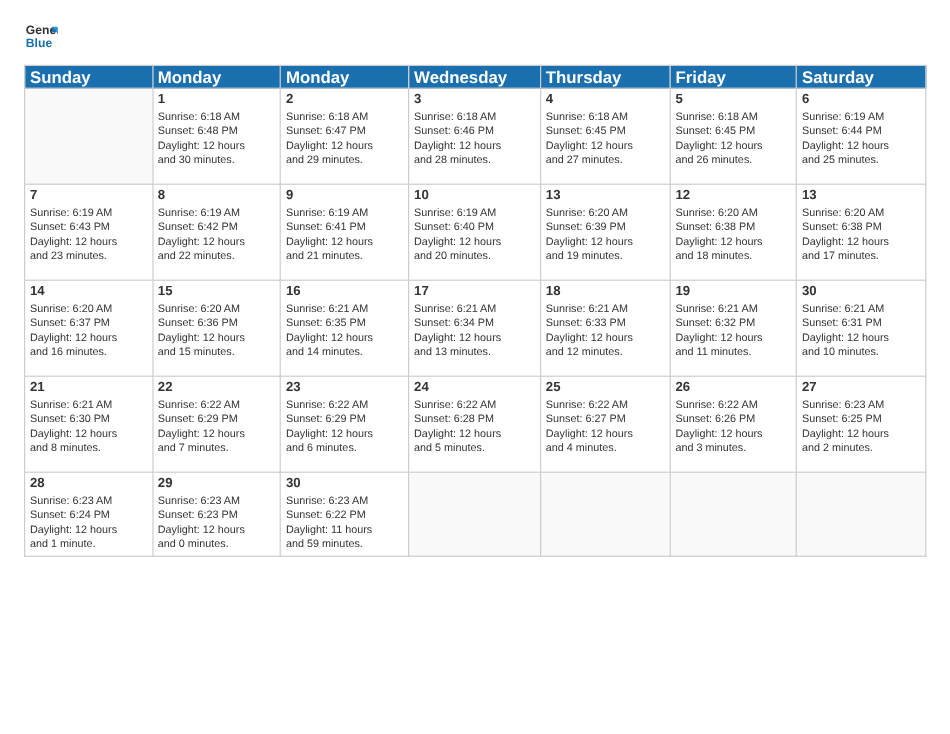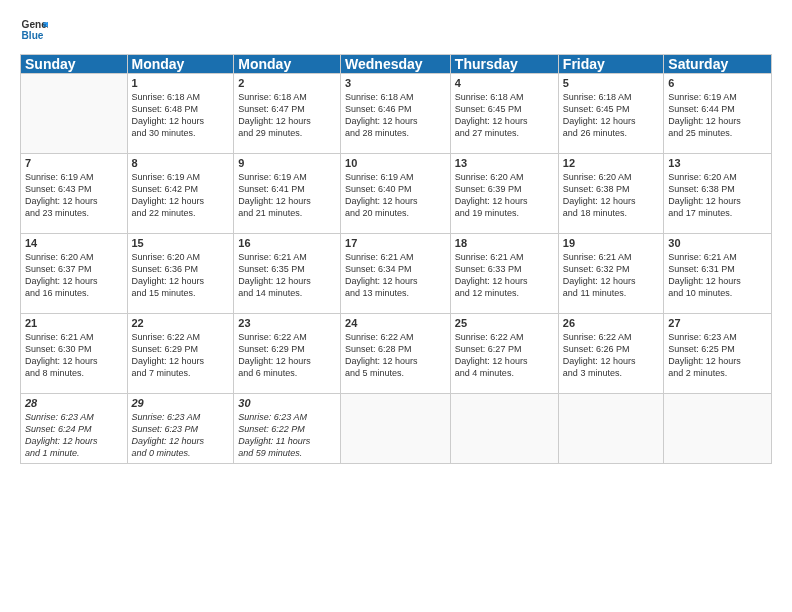--- a/index.html
+++ b/index.html
@@ -75,21 +75,20 @@
     .day-info {
       color: #333;
       line-height: 1.35;
       font-size: 9px;
     }
     .empty-cell {
       background: #f9f9f9;
     }
     .last-row td {
       height: 70px;
-      font-style: italic;
     }
   </style>
 </head>
 <body>
 
 <div class="page">
   <div class="header">
     <div class="logo">
       <svg class="logo-icon" viewBox="0 0 36 36">
         <text x="2" y="16" font-size="13" font-weight="bold" fill="#333" font-family="Arial">General</text>

